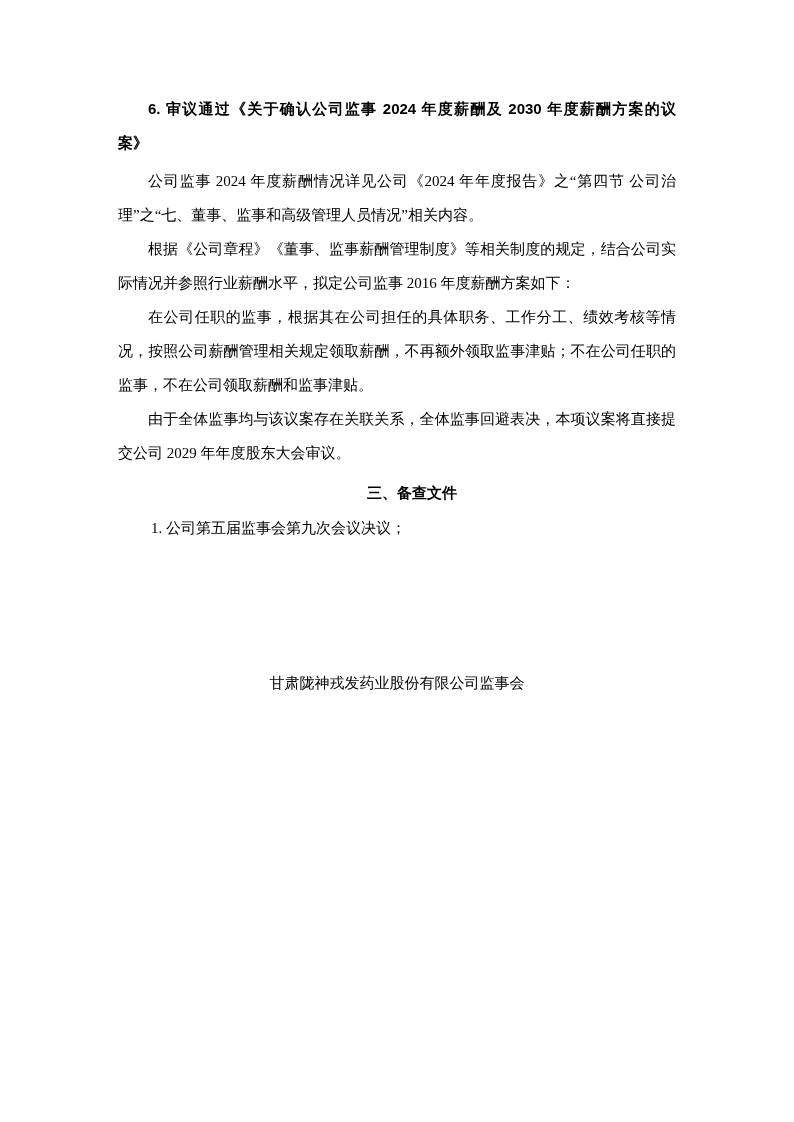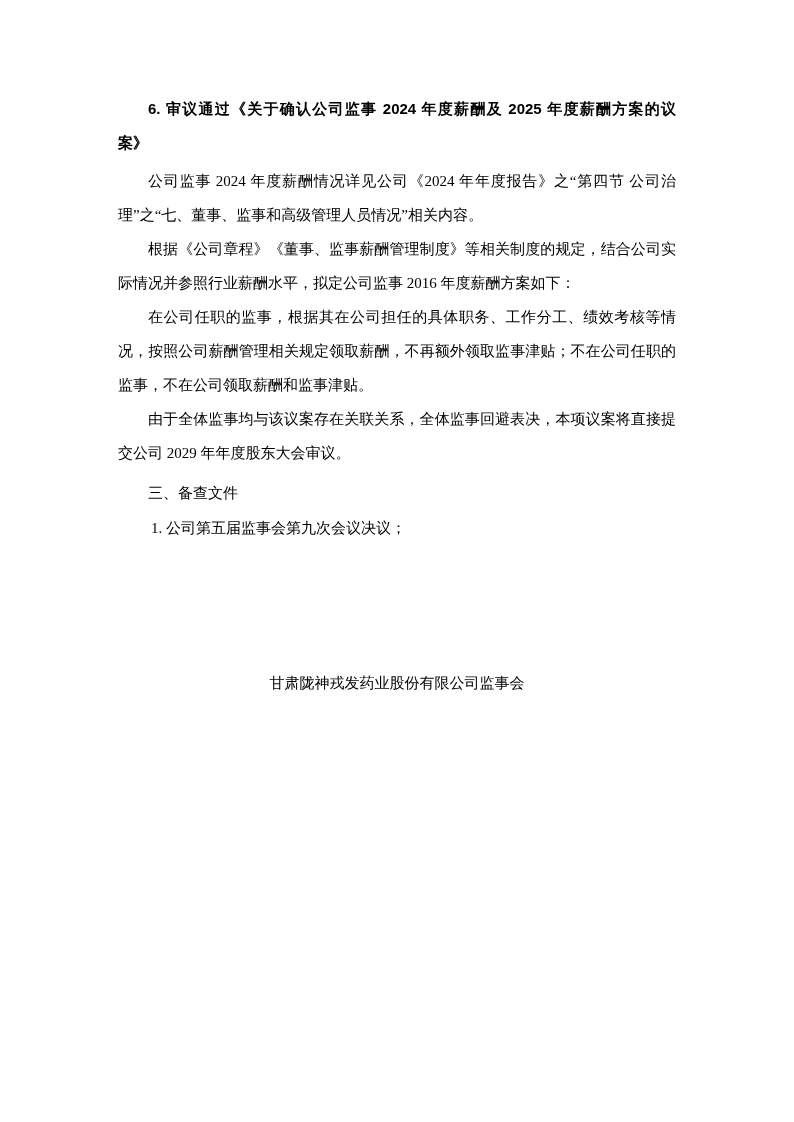--- a/index.html
+++ b/index.html
@@ -41,25 +41,26 @@
   }
   .para {
     font-size: 15px;
     line-height: 34px;
     text-align: justify;
     text-indent: 30px;
     margin: 0;
   }
   .subheading {
     font-family: "Liberation Sans", "DejaVu Sans", sans-serif;
-    font-weight: normal;
+    font-weight: bold;
     font-size: 15px;
     line-height: 34px;
     text-indent: 30px;
     margin: 6px 0 0 0;
+    text-align: center;
   }
   .list-item {
     font-size: 15px;
     line-height: 30px;
     text-indent: 30px;
     margin: 3px;
   }
   .spacer-lg {
     height: 34px;
   }
@@ -83,21 +84,21 @@
     padding-right: 18px;
   }
 </style>
 </head>
 <body>
 
 <div class="page">
   <div class="doc-body">
 
     <div class="heading">
-      <span>6. 审议通过《关于确认公司监事 2024 年度薪酬及 2025 年度薪酬方案的议</span>
+      <span>6. 审议通过《关于确认公司监事 2024 年度薪酬及 2030 年度薪酬方案的议</span>
       <span class="tail">案》</span>
     </div>
 
     <p class="para">公司监事 2024 年度薪酬情况详见公司《2024 年年度报告》之“第四节 公司治理”之“七、董事、监事和高级管理人员情况”相关内容。</p>
     <p class="para">根据《公司章程》《董事、监事薪酬管理制度》等相关制度的规定，结合公司实际情况并参照行业薪酬水平，拟定公司监事 2016 年度薪酬方案如下：</p>
     <p class="para">在公司任职的监事，根据其在公司担任的具体职务、工作分工、绩效考核等情况，按照公司薪酬管理相关规定领取薪酬，不再额外领取监事津贴；不在公司任职的监事，不在公司领取薪酬和监事津贴。</p>
     <p class="para">由于全体监事均与该议案存在关联关系，全体监事回避表决，本项议案将直接提交公司 2029 年年度股东大会审议。</p>
 
     <p class="subheading">三、备查文件</p>
 

